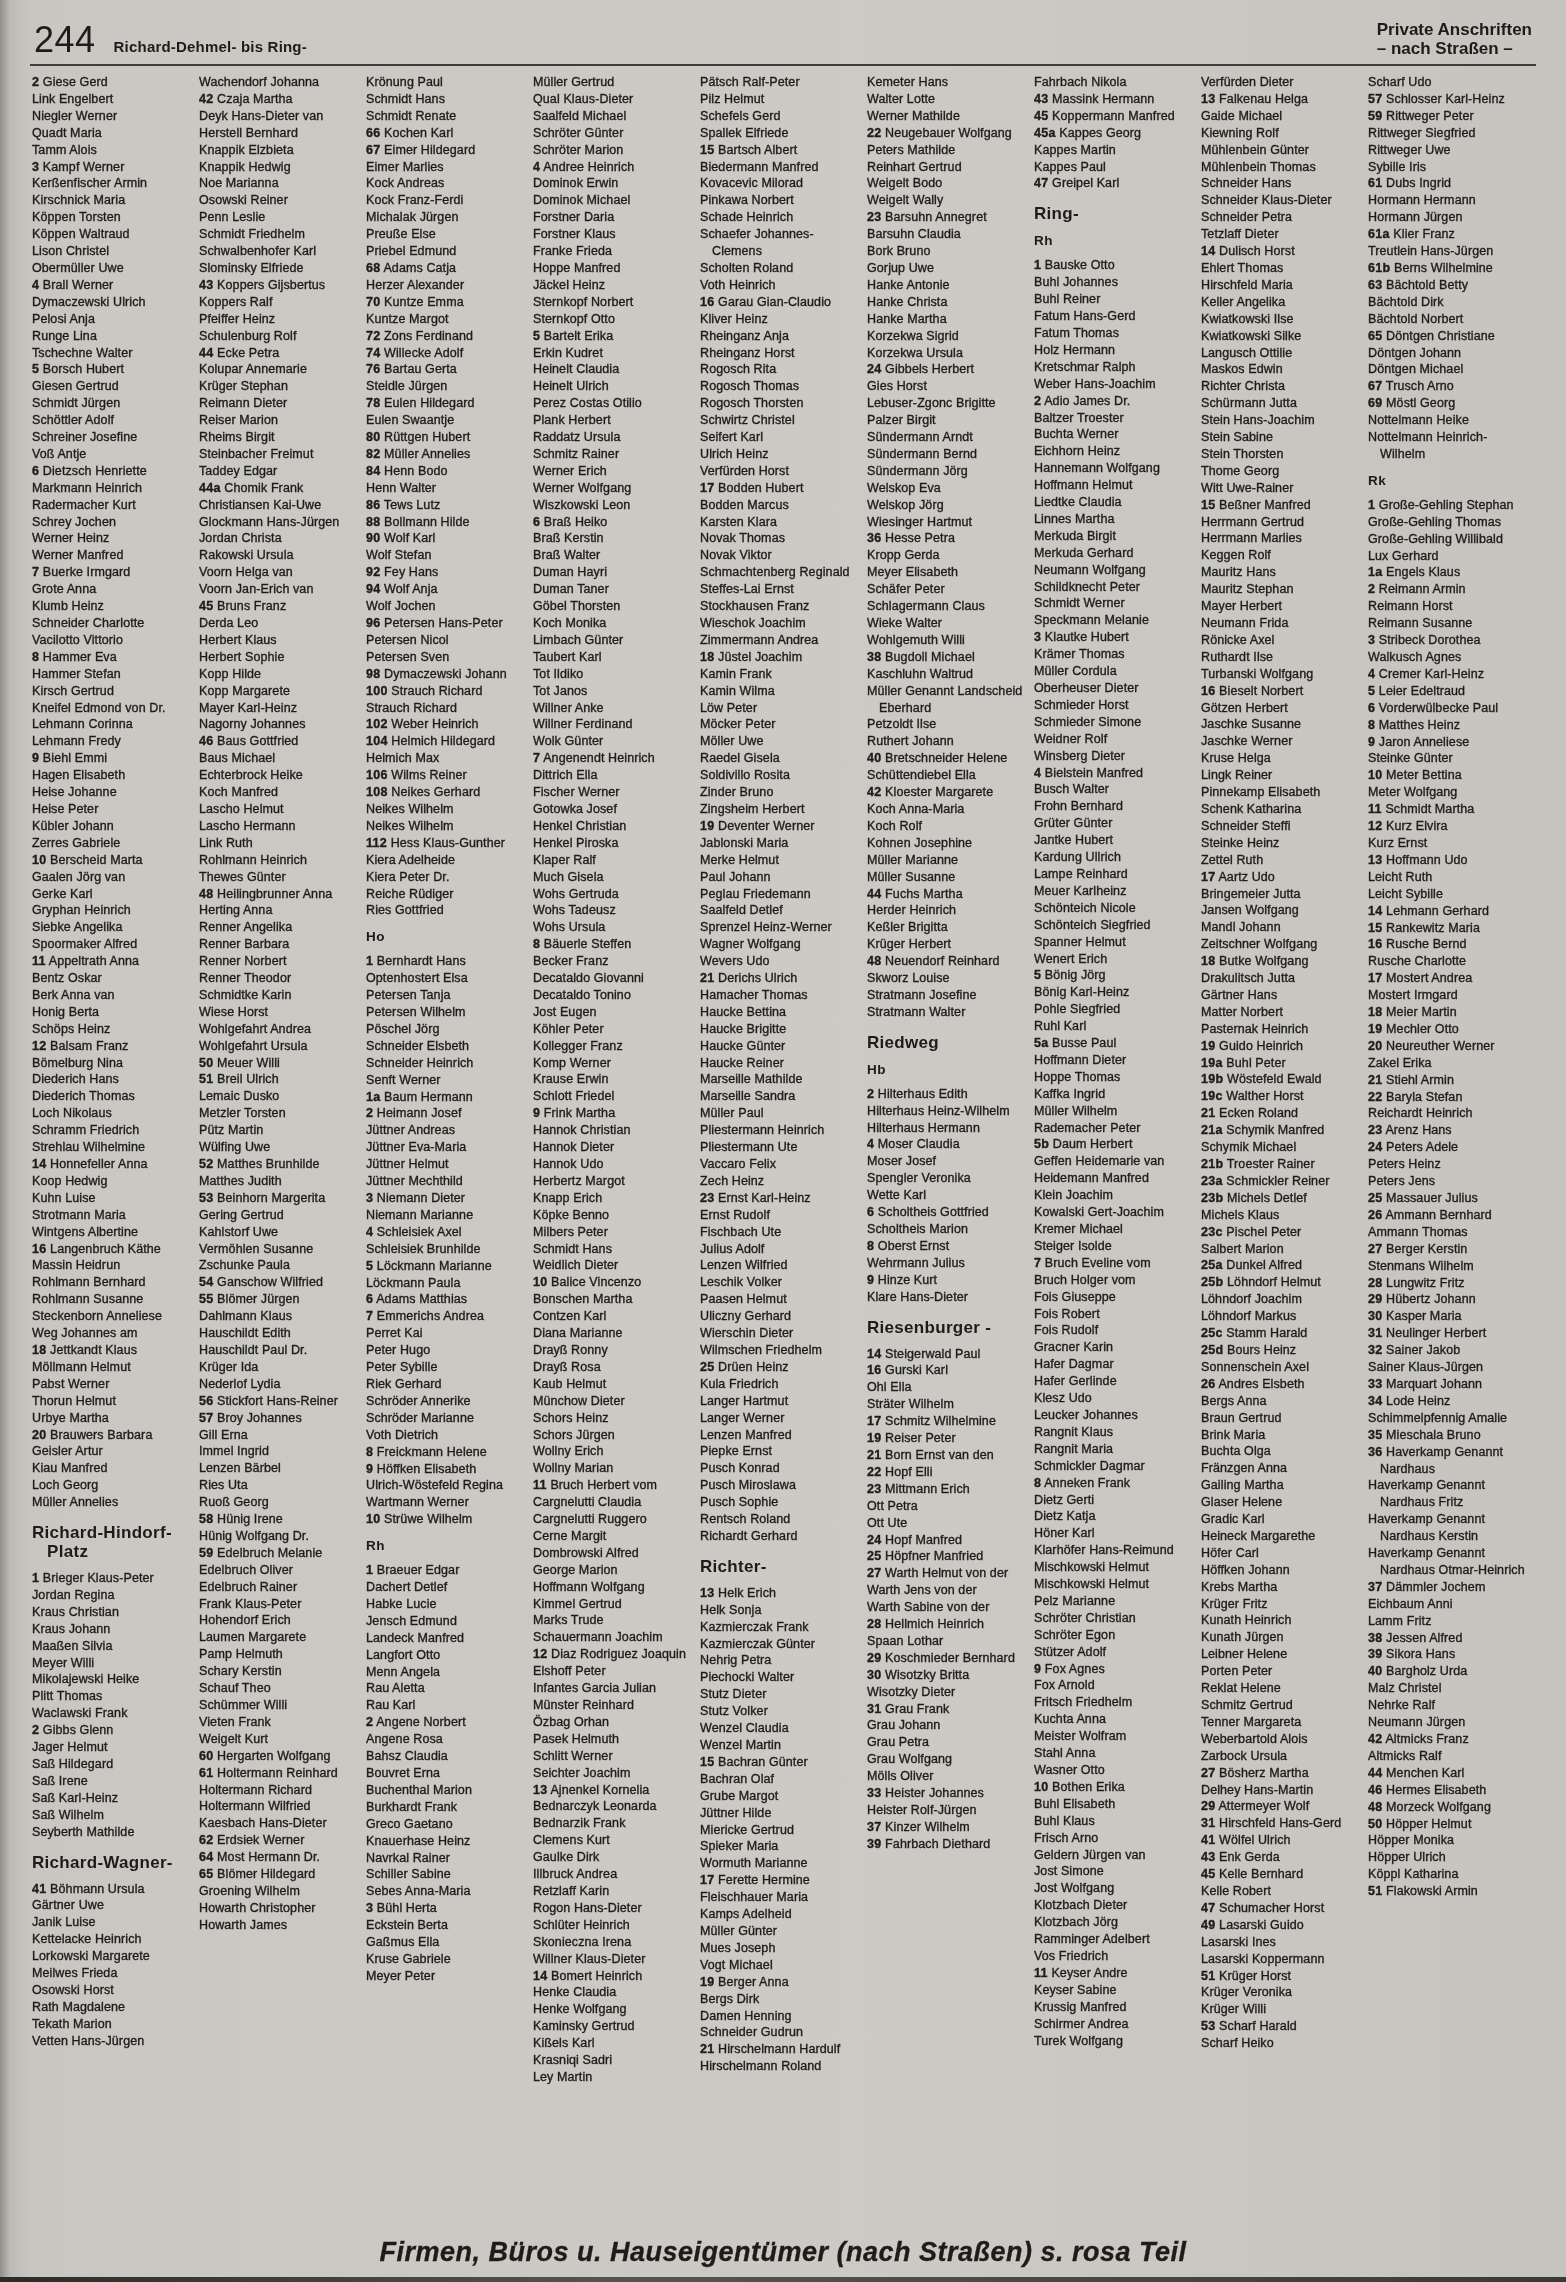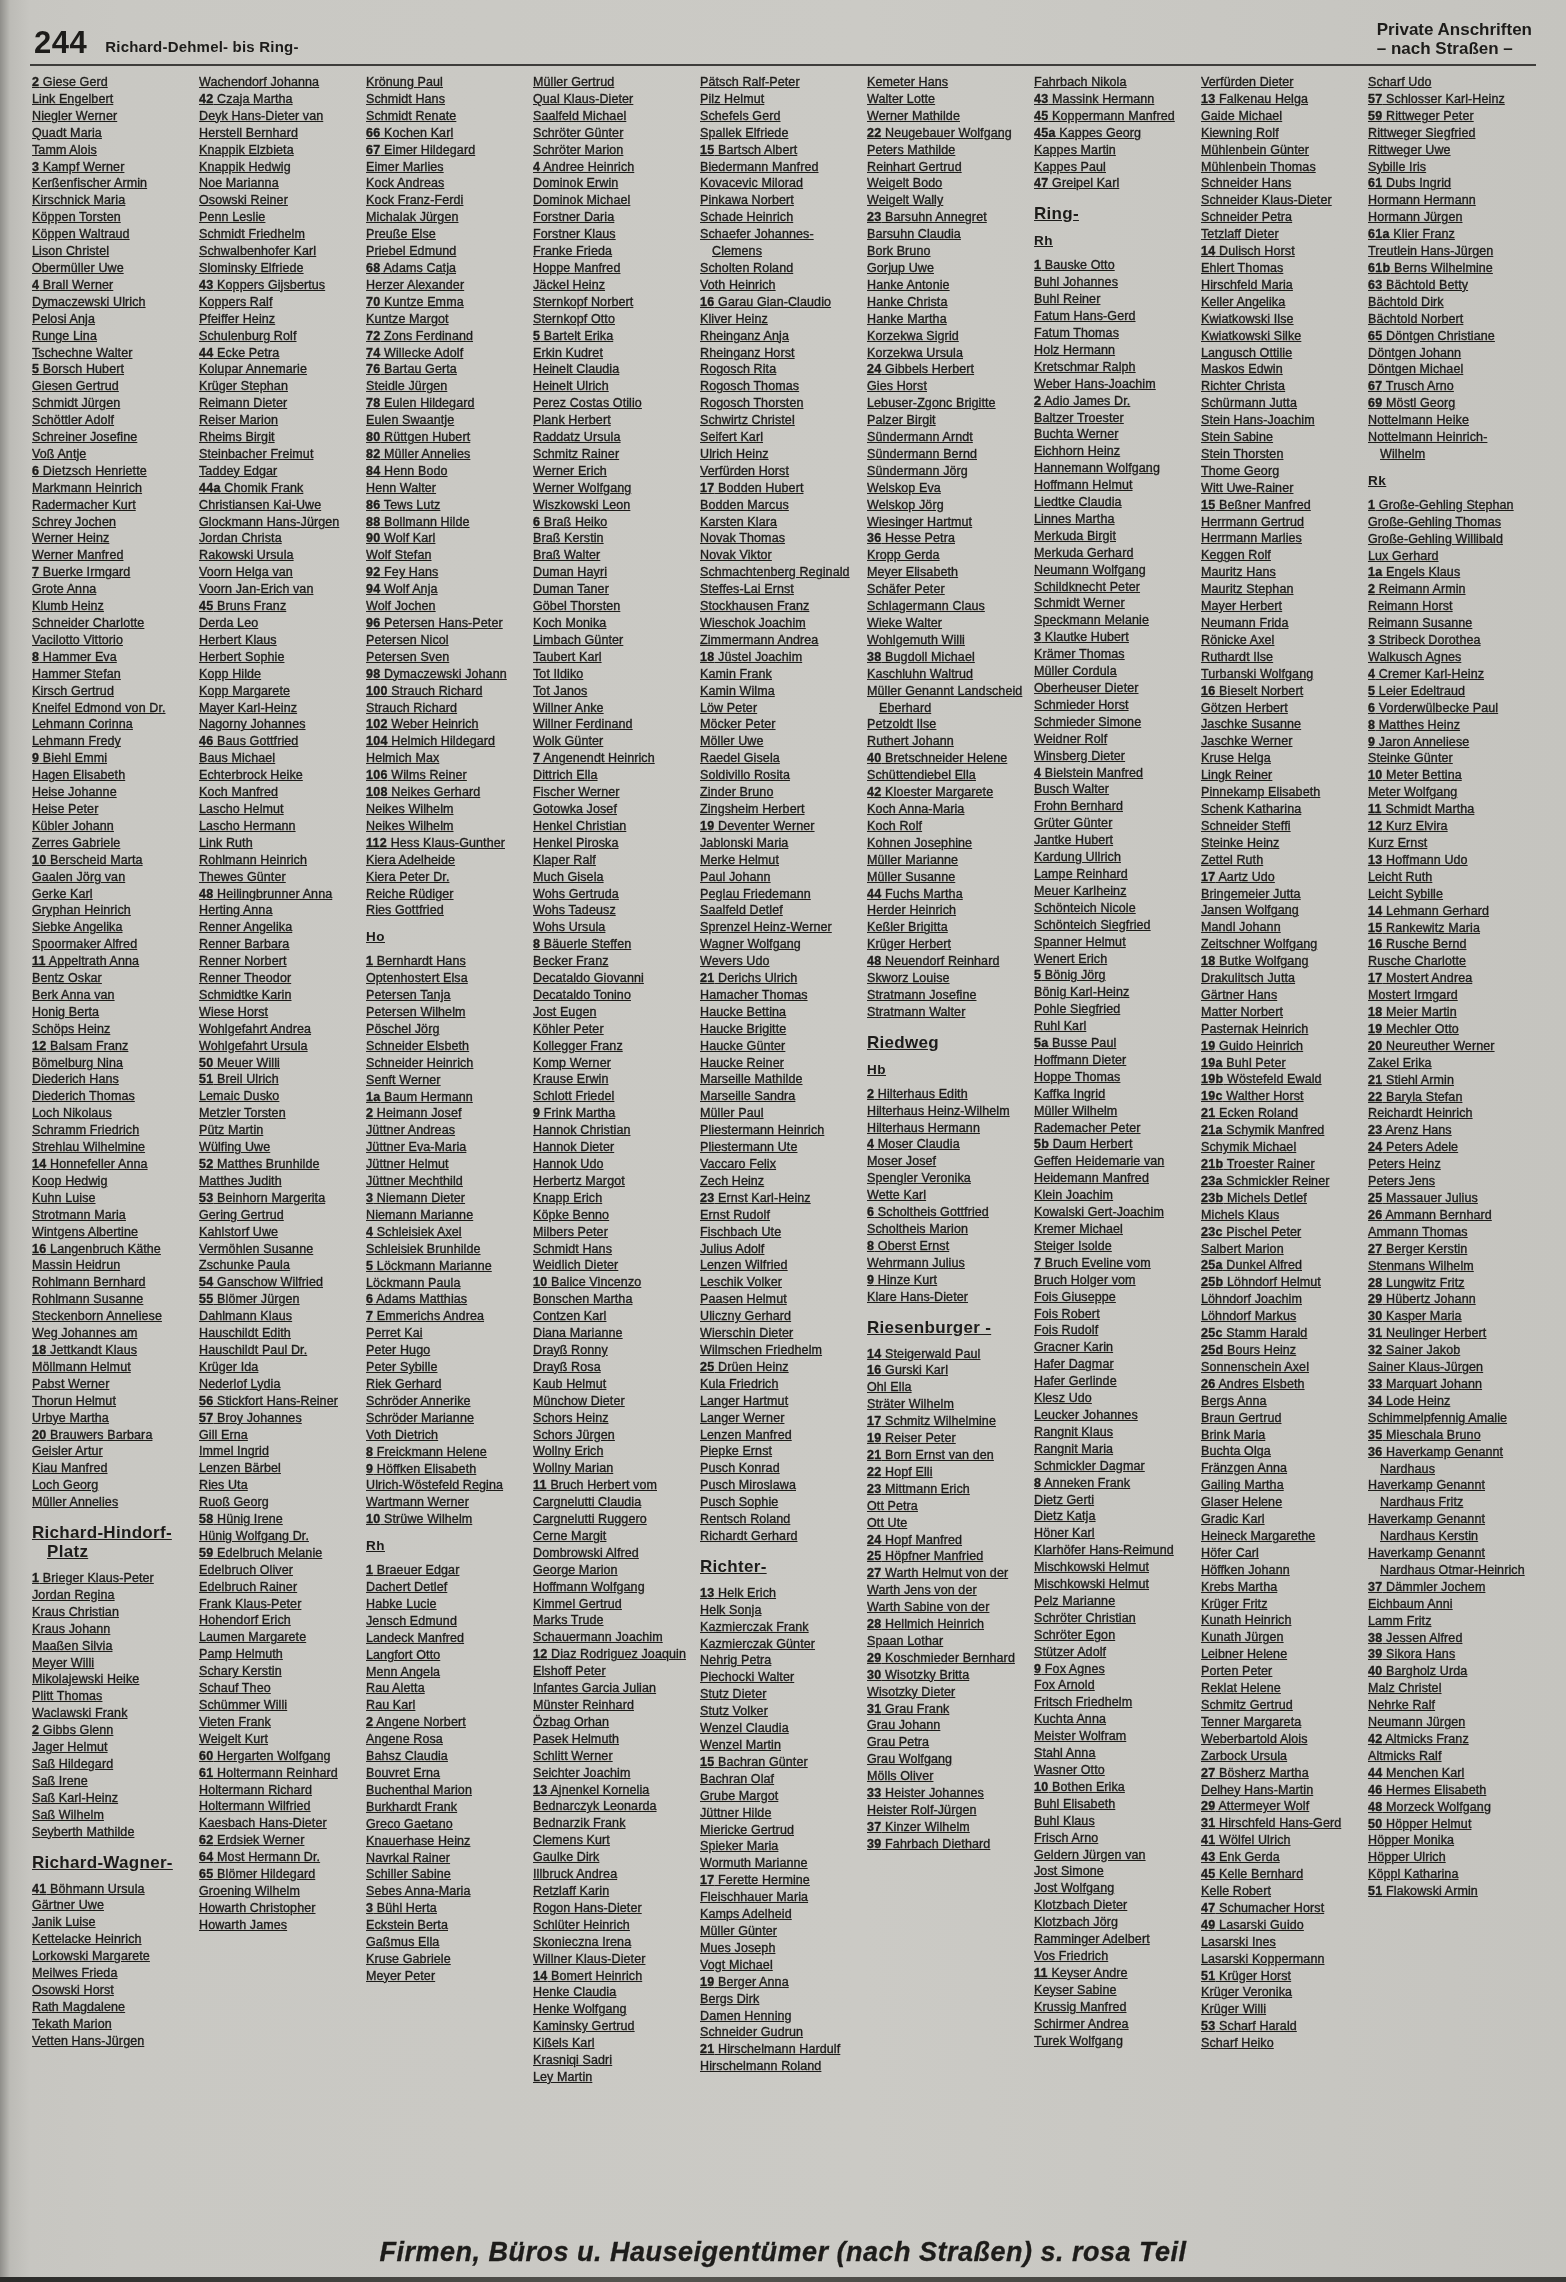--- a/index.html
+++ b/index.html
@@ -15,27 +15,27 @@
   }
   .page-edge-bottom{
     position:absolute;left:0;right:0;bottom:0;height:5px;
     background:linear-gradient(90deg,#2b2b29,#55544f 40%,#3a3936);
   }
   header{
     height:64px;box-sizing:border-box;
     display:flex;align-items:flex-end;
     padding:0 34px 6px 34px;position:relative;
   }
-  .pagenum{font-size:31px;font-weight:bold;letter-spacing:.5px;line-height:1;}
+  .pagenum{font-size:36px;font-weight:normal;letter-spacing:.5px;line-height:1;}
   .title{font-size:15px;font-weight:bold;margin-left:18px;padding-bottom:3px;letter-spacing:.2px;margin-top:28px;}
   .corner{margin-left:auto;text-align:left;font-size:17px;font-weight:bold;line-height:19px;padding-bottom:0;}
   .head-rule{border:0;border-top:2.5px solid var(--rule);margin:0 30px;height:0;}
   .columns{
     display:flex;gap:7px;align-items:flex-start;
-    padding:8px 30px 0 32px;height:2150px;overflow:hidden;text-decoration:underline;
+    padding:8px 30px 0 32px;height:2150px;overflow:hidden;
   }
   .col{flex:0 0 160px;width:160px;overflow:hidden;}
   .entry{
     font-size:12.5px;line-height:16.9px;letter-spacing:.1px;
     padding-left:12px;text-indent:-12px;
     -webkit-text-stroke:.35px var(--ink);
   }
   .entry .num{font-weight:bold;letter-spacing:.3px;}
   .street{
     font-size:17px;font-weight:bold;line-height:19px;

